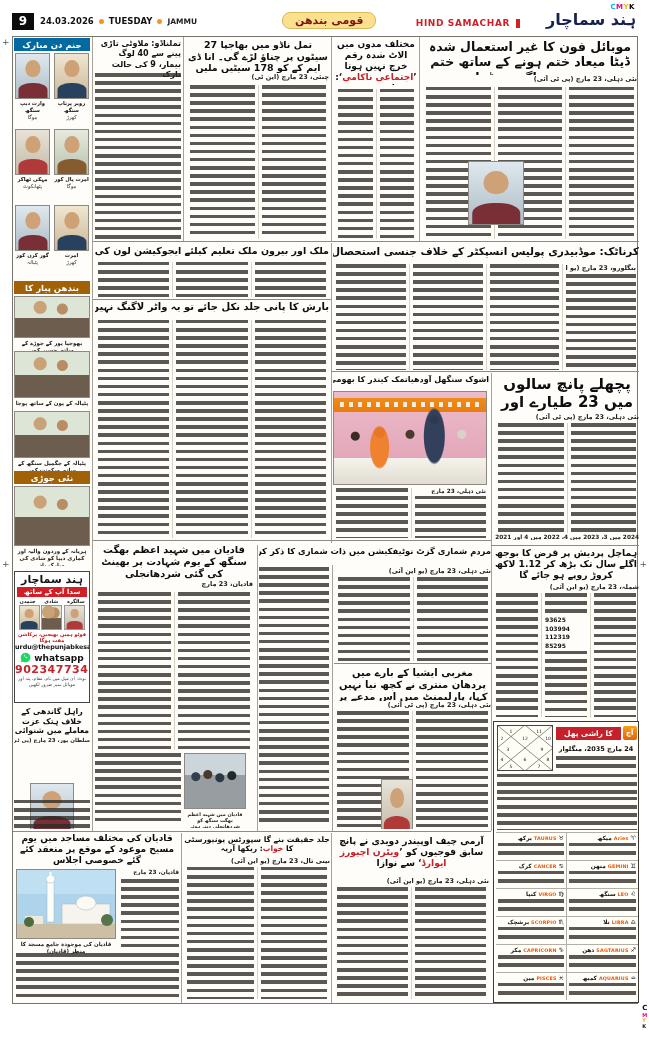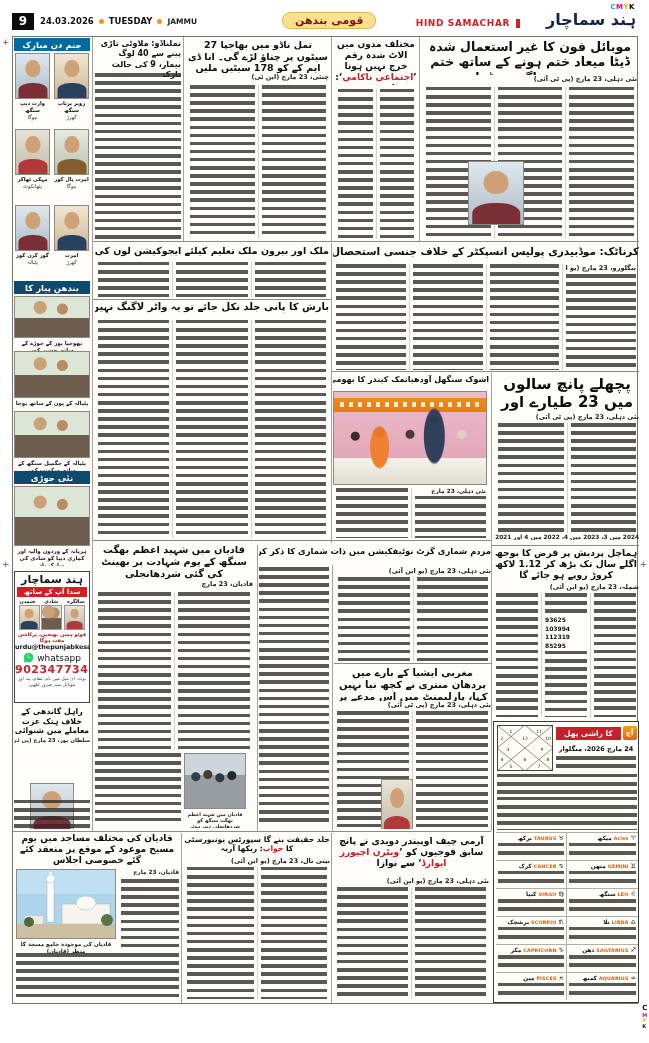--- a/index.html
+++ b/index.html
@@ -61,36 +61,36 @@
  radial-gradient(circle at 50% 46%,#4a3a2f 0 4px,rgba(0,0,0,0) 5px),
  radial-gradient(circle at 66% 30%,#2e3a52 0 4px,rgba(0,0,0,0) 5px),
  radial-gradient(5px 13px at 66% 48%,#33405c 0 10px,rgba(0,0,0,0) 11px),
  radial-gradient(circle at 84% 46%,#d9d2c6 0 4px,rgba(0,0,0,0) 5px),
  linear-gradient(#ef8c1a,#e97c0e) 0 6px/100% 14px no-repeat,
  linear-gradient(#ecbccb,#e3a7ba) 0 0/100% 66px no-repeat,
  linear-gradient(#f6f3ec,#ded9cd) 0 66px/100% 30px no-repeat}
 
 .banner{position:absolute;color:#fff;font-weight:bold;font-size:8.5px;display:flex;align-items:center;justify-content:center;direction:rtl}
 .redb{background:#0369a1}
-.blueb{background:#0c4a6e}
+.blueb{background:#a16207}
 .bcell{position:absolute;width:37px;text-align:center}
 .bcell .ph{position:relative;display:block;width:35px;height:46px;margin:0 auto}
 .bname{font-size:5.2px;font-weight:bold;direction:rtl;line-height:1.3;margin-top:1px}
 .bcity{font-size:5.2px;direction:rtl;color:#333}
 
 .adbox{position:absolute;border:1px solid #444;background:#fff;text-align:center;overflow:hidden}
 .ad-brand{font-size:11px;font-weight:bold;direction:rtl;margin-top:1px}
 .ad-strip{background:#d21f26;color:#fff;font-size:7px;font-weight:bold;direction:rtl;margin:1px 2px;line-height:10px}
 .ad-labels{display:flex;direction:rtl;justify-content:space-around;font-size:5px;font-weight:bold}
 .ad-phr{display:flex;justify-content:space-around;padding:1px 3px}
 .ad-phr .pf{width:21px;height:25px;border:1px solid #999}
 .ad-line{font-size:5px;color:#b11;direction:rtl;font-weight:bold}
 .ad-mail{font-size:6.4px;font-weight:bold}
 .ad-wa{display:flex;align-items:center;justify-content:center;gap:3px;margin-top:1px}
-.ad-wa-label{font-size:9px;font-weight:normal}
+.ad-wa-label{font-size:9px;font-weight:bold}
 .ad-num{font-size:11px;font-weight:bold;color:#c2252b;letter-spacing:.5px}
 .ad-note{font-size:4.6px;direction:rtl;color:#444;line-height:1.3;padding:0 2px}
 
 .hbox{position:absolute;border:1px solid #3c3a36;background:#fffef8}
 .hl-title{position:absolute;display:flex;direction:rtl;align-items:center;gap:2px}
 .aaj{width:14px;height:14px;background:linear-gradient(#f6a118,#e4610c);color:#fff;font-size:7px;font-weight:bold;display:flex;align-items:center;justify-content:center;border-radius:2px}
 .htitle{background:#c6212a;color:#fff;font-size:7.5px;font-weight:bold;padding:2px 8px;direction:rtl;white-space:nowrap}
 .hdate{position:absolute;font-size:6.5px;font-weight:bold;direction:rtl;text-align:center}
 .zgrid{position:absolute;display:grid;grid-template-columns:1fr 1fr;direction:rtl}
 .zc{border-top:1px solid #b5b0a6;padding:1px 2px;overflow:hidden}
@@ -468,21 +468,21 @@
         <text x="51" y="36">8</text>
         <text x="45" y="26">9</text>
         <text x="51" y="15">10</text>
         <text x="42" y="8">11</text>
       </g>
     </svg>
     <div class="hl-title" style="left:62px;top:4px">
       <span class="aaj">آج</span>
       <span class="htitle">کا راشی پھل</span>
     </div>
-    <div class="hdate" style="left:62px;top:23px;width:80px">24 مارچ 2026، منگلوار</div>
+    <div class="hdate" style="left:62px;top:23px;width:80px">24 مارچ 2035، منگلوار</div>
     <div class="tx" style="position:absolute;left:62px;top:34px;width:80px;height:14px"></div>
     <div class="tx" style="position:absolute;left:3px;top:52px;width:140px;height:20px"></div>
     <div class="tx" style="position:absolute;left:3px;top:75px;width:140px;height:33px"></div>
     <div class="zgrid" style="left:2px;top:110px;width:142px;height:168px">
       <div class="zc">
           <div class="zh">
             <span class="zg">♈</span>
             <span class="zen">Aries</span>
             <span class="zur">میکھ</span>
           </div>

